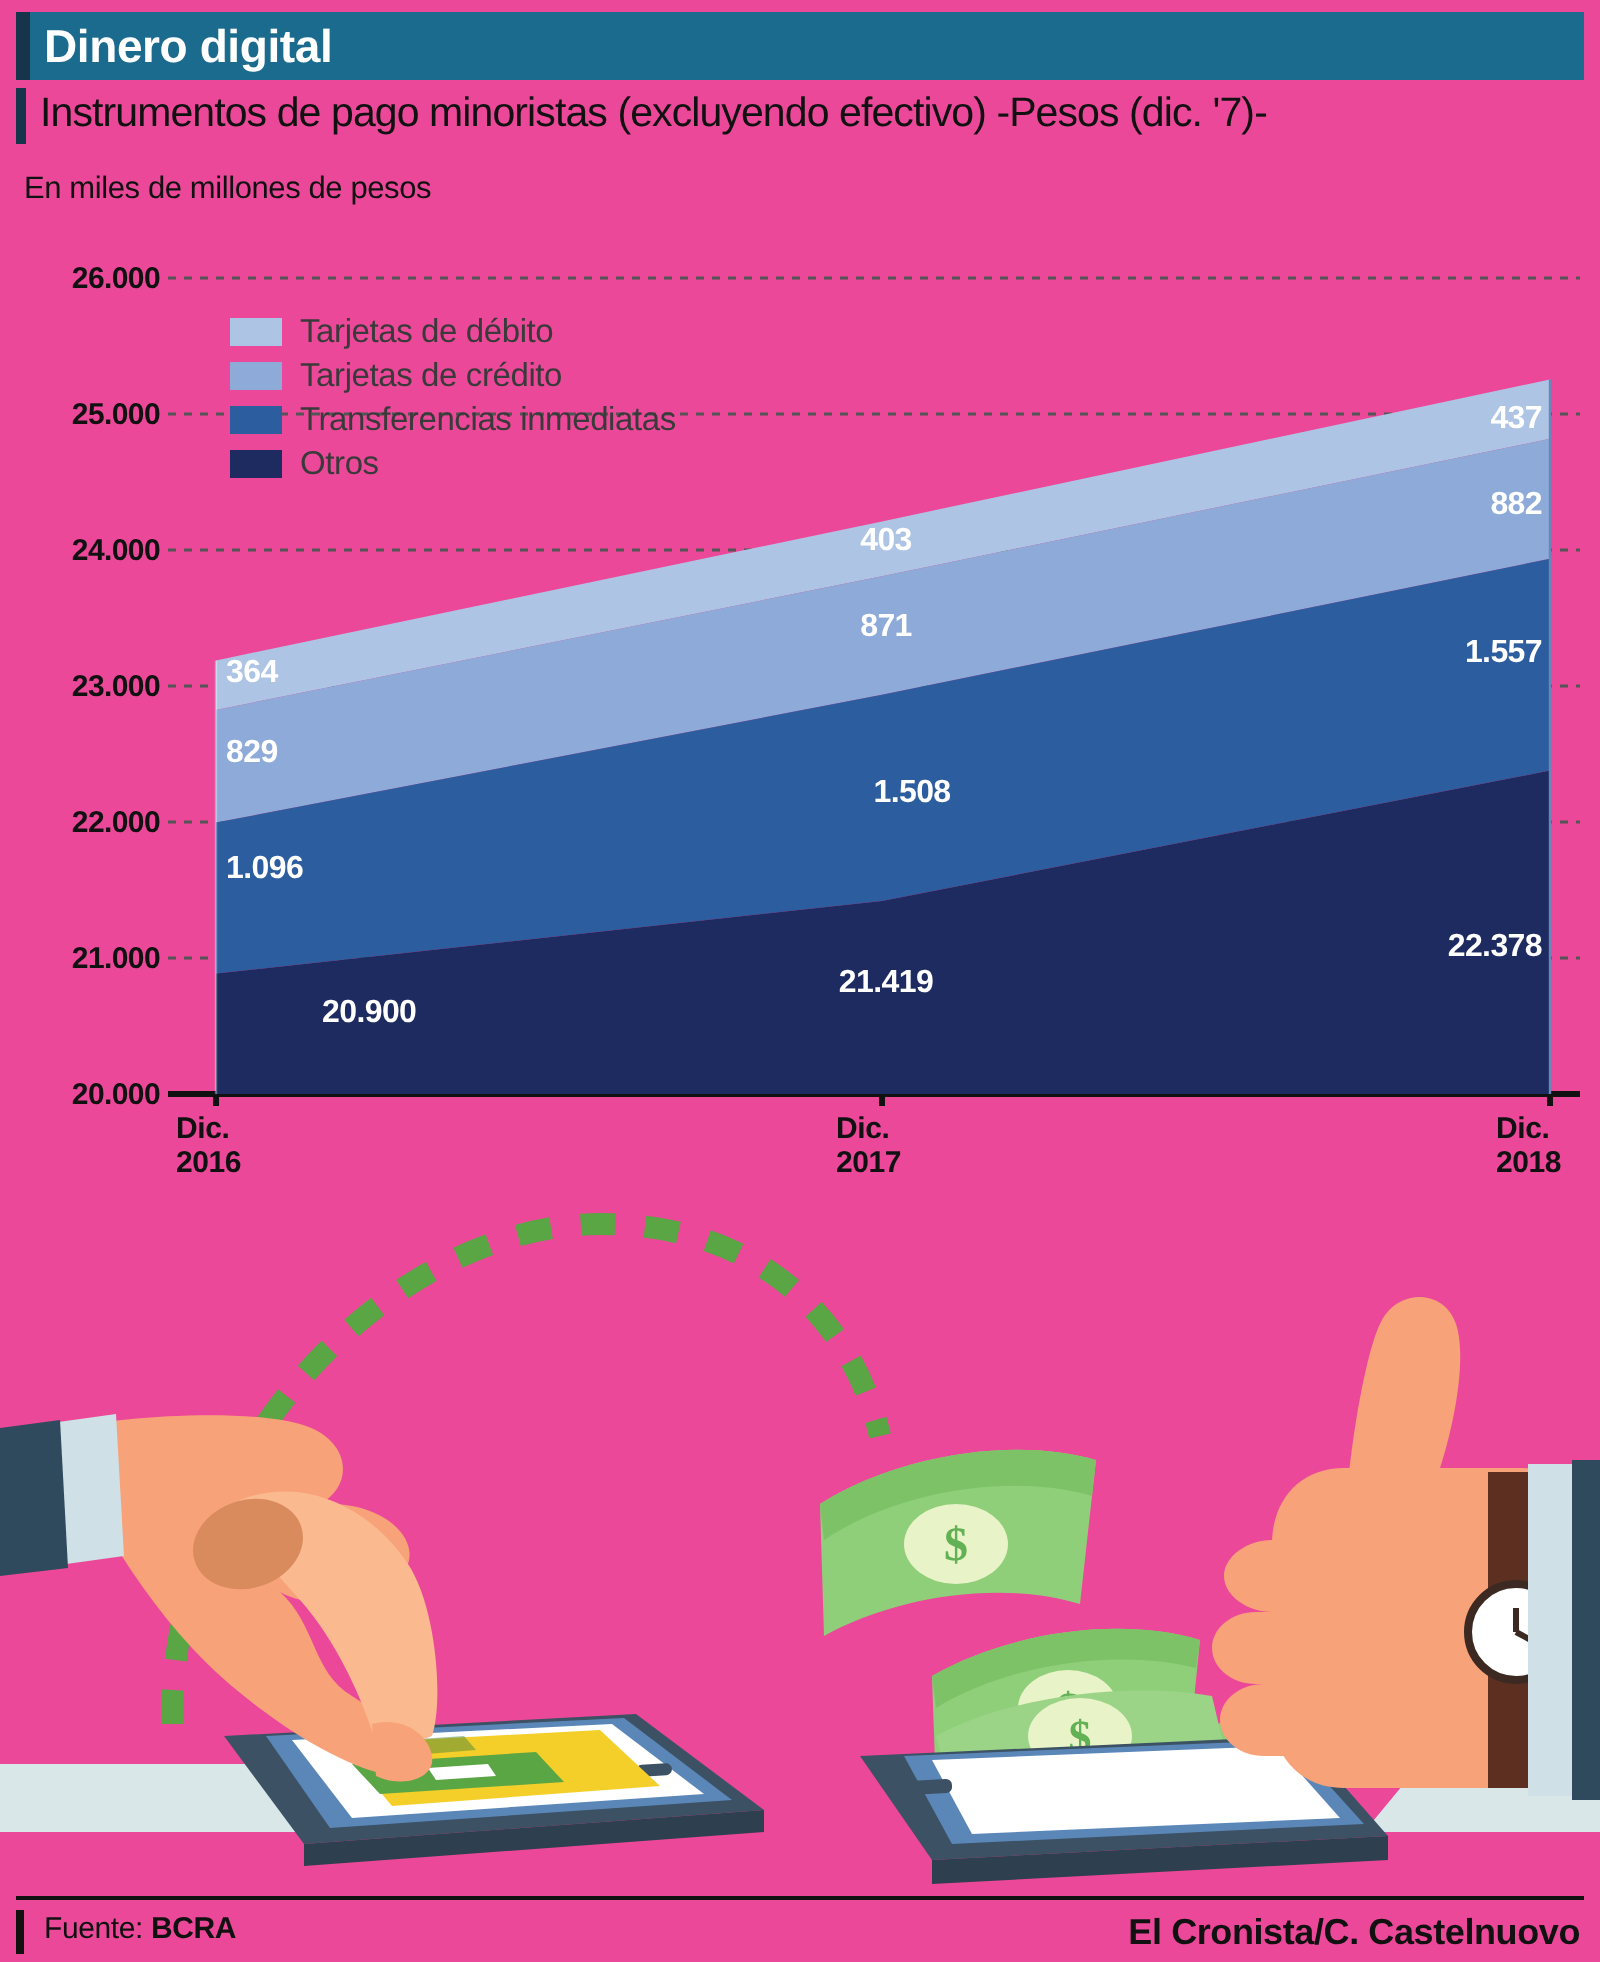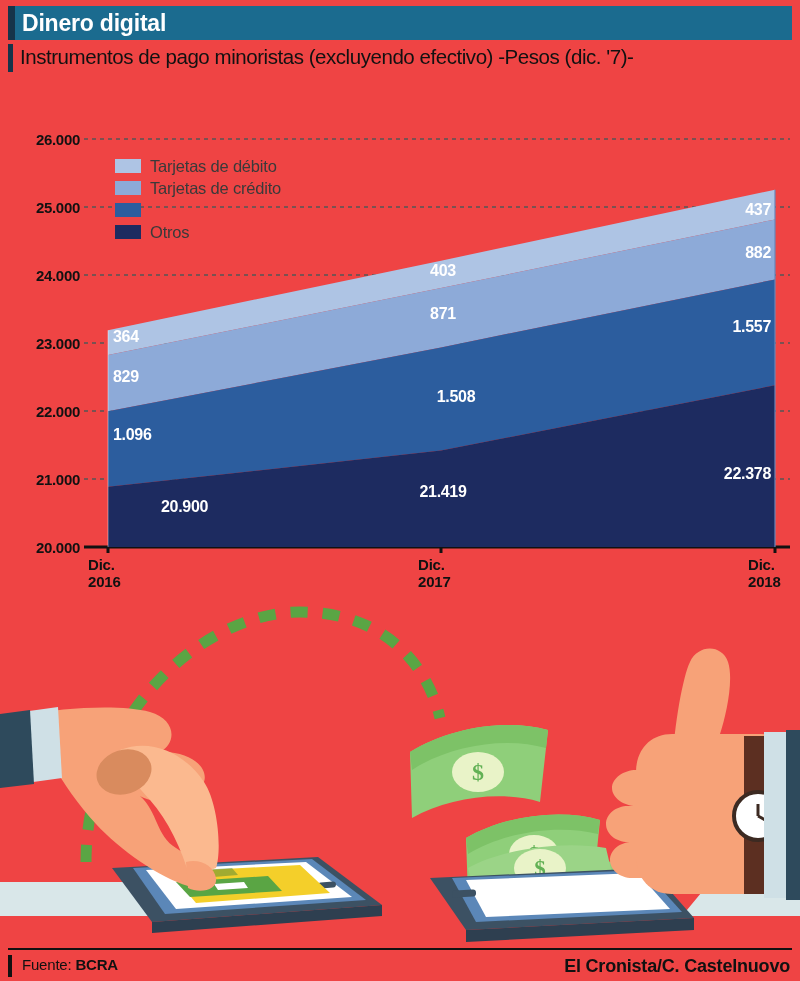--- a/index.html
+++ b/index.html
@@ -5,21 +5,21 @@
   * { box-sizing: border-box; margin: 0; padding: 0; }
   html, body {
     width: 800px; height: 981px;
     background: #ffffff;
     font-family: "Liberation Sans", sans-serif;
     overflow: hidden;
   }
   #page {
     position: relative;
     width: 800px; height: 981px;
-    background: #ef4444;
+    background: #ec4899;
   }
 
   
   .header-bar {
     position: absolute;
     left: 8px; top: 6px;
     width: 784px; height: 34px;
     background: #1b6b8f;
     display: flex; align-items: center;
   }
@@ -164,20 +164,21 @@
 <body>
 
 <div id="page">
 
   <div class="header-bar"></div>
   <div class="header-accent"></div>
   <div class="header-title">Dinero digital</div>
 
   <div class="sub-accent"></div>
   <div class="subtitle">Instrumentos de pago minoristas (excluyendo efectivo) -Pesos (dic. '7)-</div>
+  <div class="units">En miles de millones de pesos</div>
 
   <div class="chart-wrap">
 
     <svg class="chart-svg" width="800" height="490" viewBox="0 0 800 490">
 
       <g stroke="#555555" stroke-width="1.4" stroke-dasharray="4 4" fill="none">
         <line x1="84" y1="19" x2="790" y2="19"></line>
         <line x1="84" y1="87" x2="790" y2="87"></line>
         <line x1="84" y1="155" x2="790" y2="155"></line>
         <line x1="84" y1="223" x2="790" y2="223"></line>
@@ -245,20 +246,21 @@
     <div class="legend-row">
       <span class="legend-swatch" style="background:#aec4e4"></span>
       <span class="legend-label">Tarjetas de débito</span>
     </div>
     <div class="legend-row">
       <span class="legend-swatch" style="background:#8daad8"></span>
       <span class="legend-label">Tarjetas de crédito</span>
     </div>
     <div class="legend-row">
       <span class="legend-swatch" style="background:#2c5d9e"></span>
+      <span class="legend-label">Transferencias inmediatas</span>
     </div>
     <div class="legend-row">
       <span class="legend-swatch" style="background:#1d2b60"></span>
       <span class="legend-label">Otros</span>
     </div>
   </div>
 
   <div class="illo">
     <svg width="800" height="345" viewBox="0 0 800 345">
 

